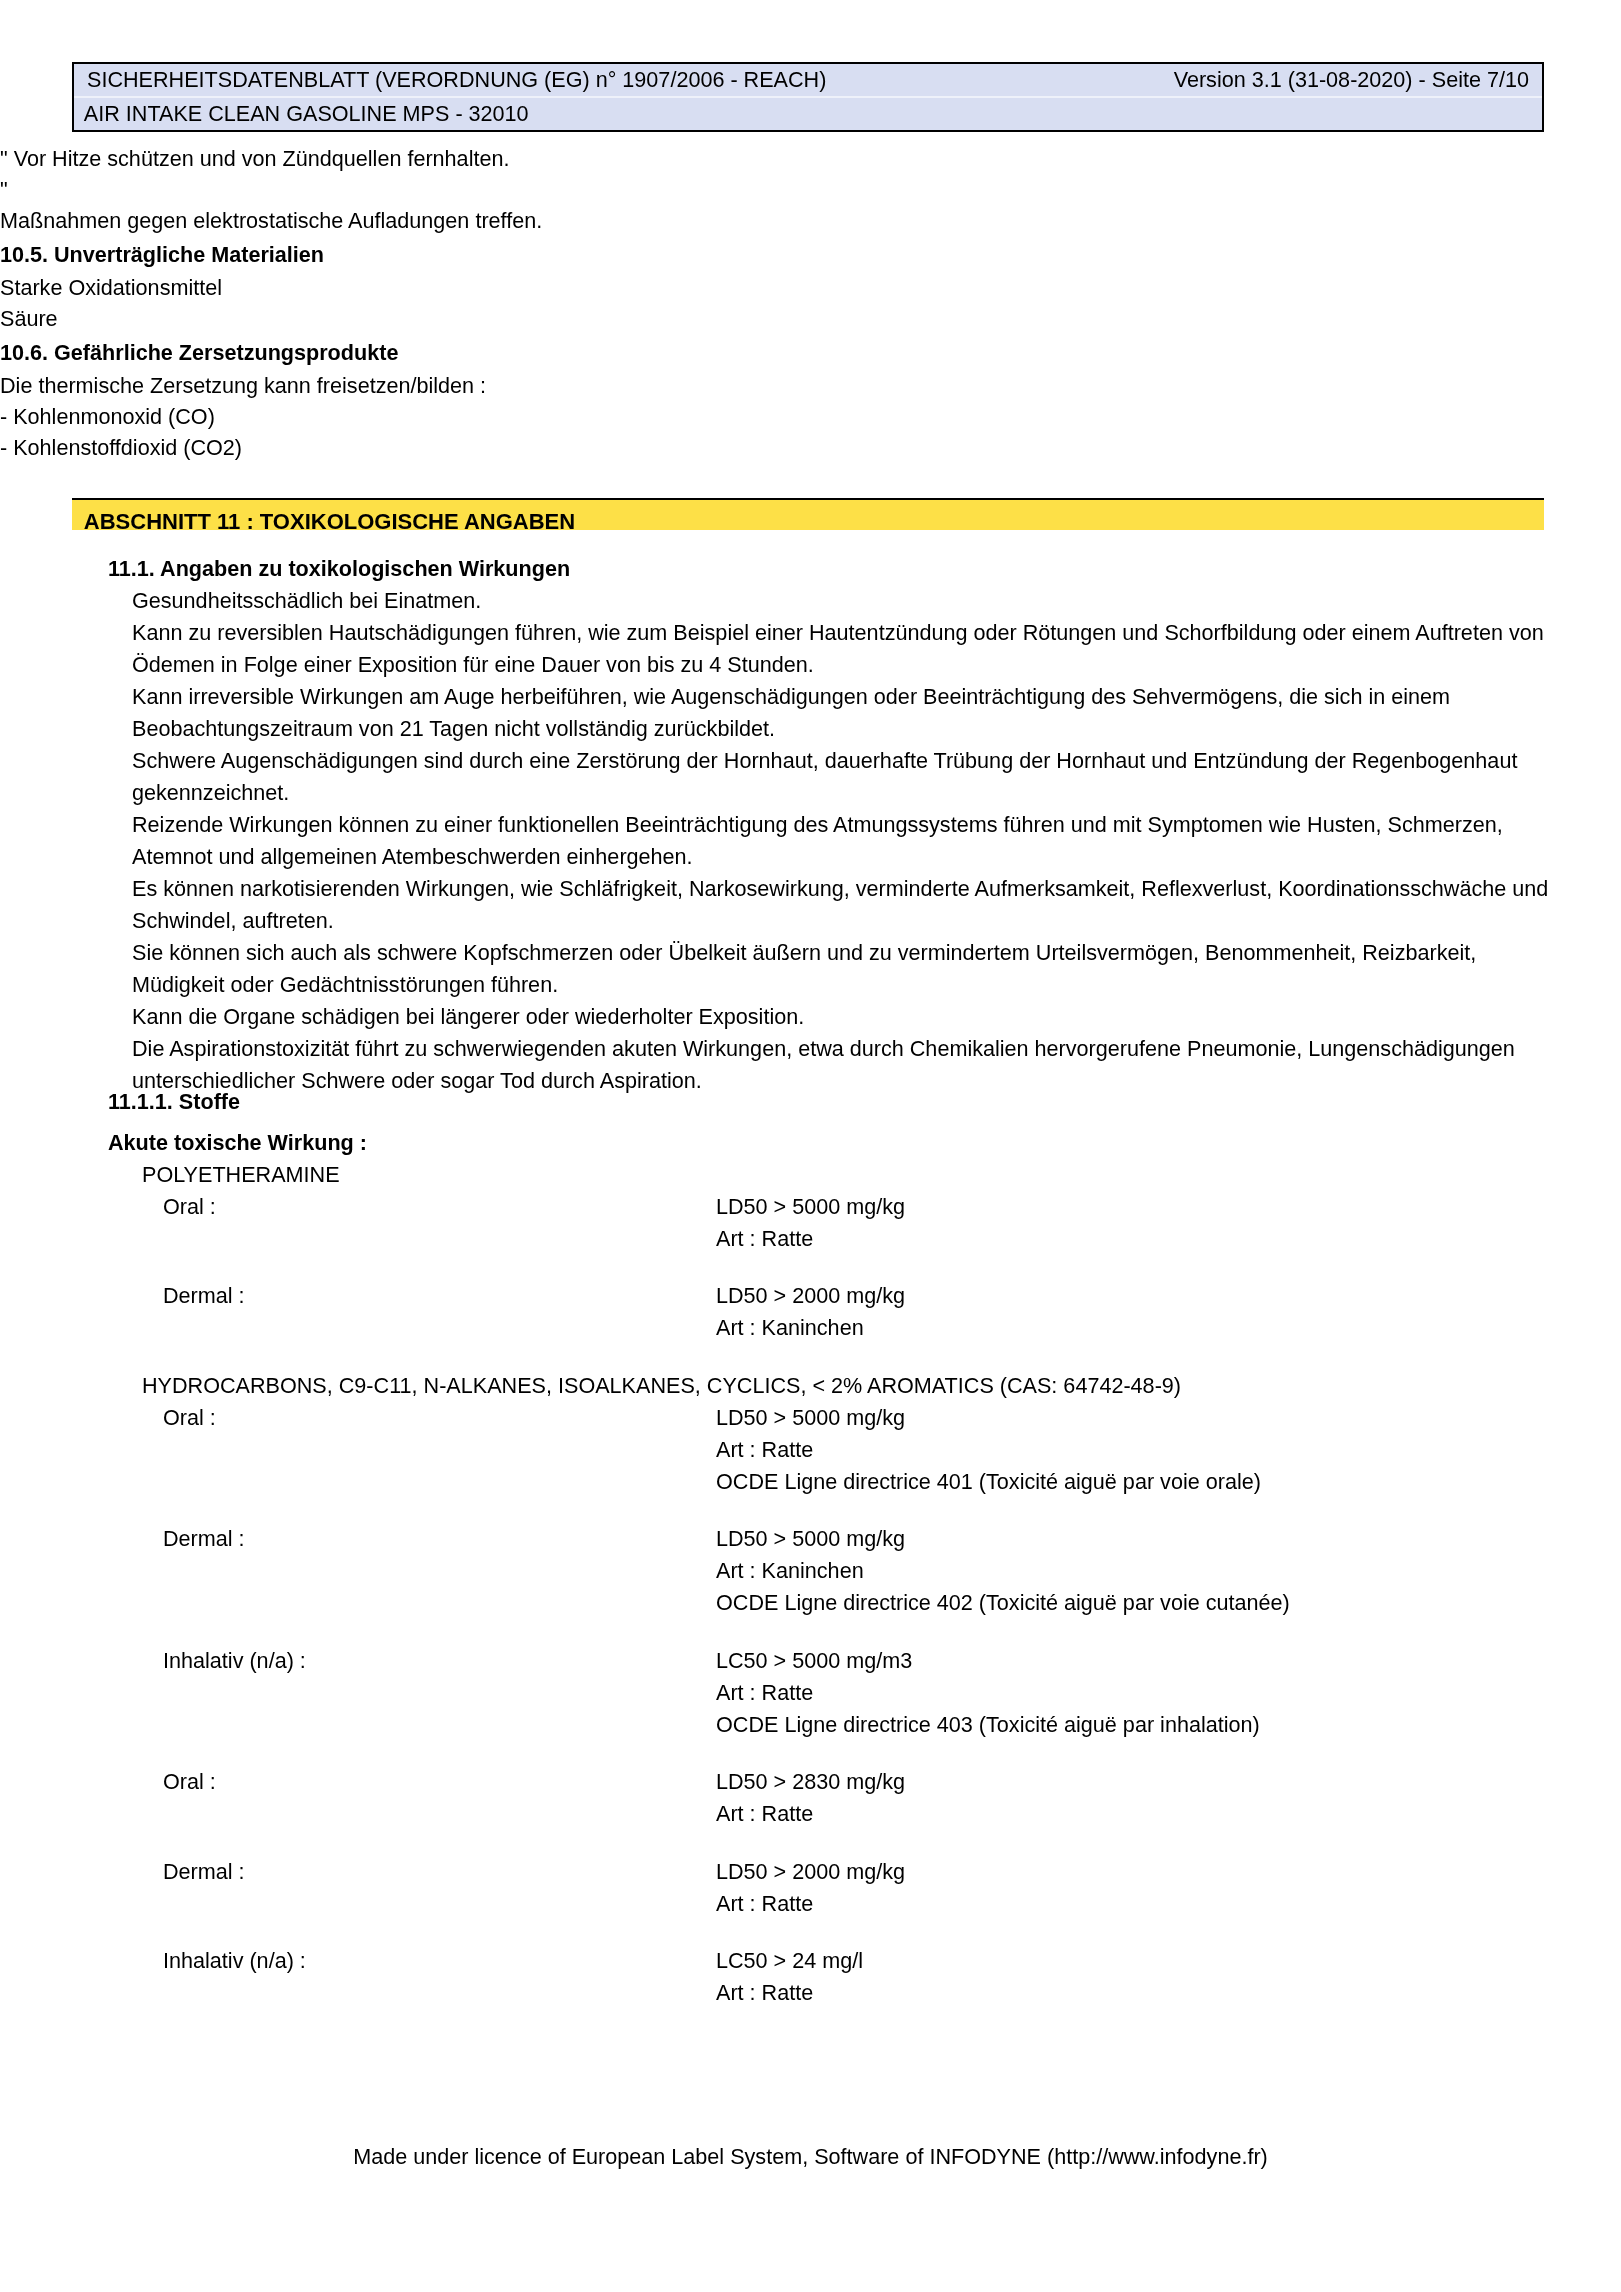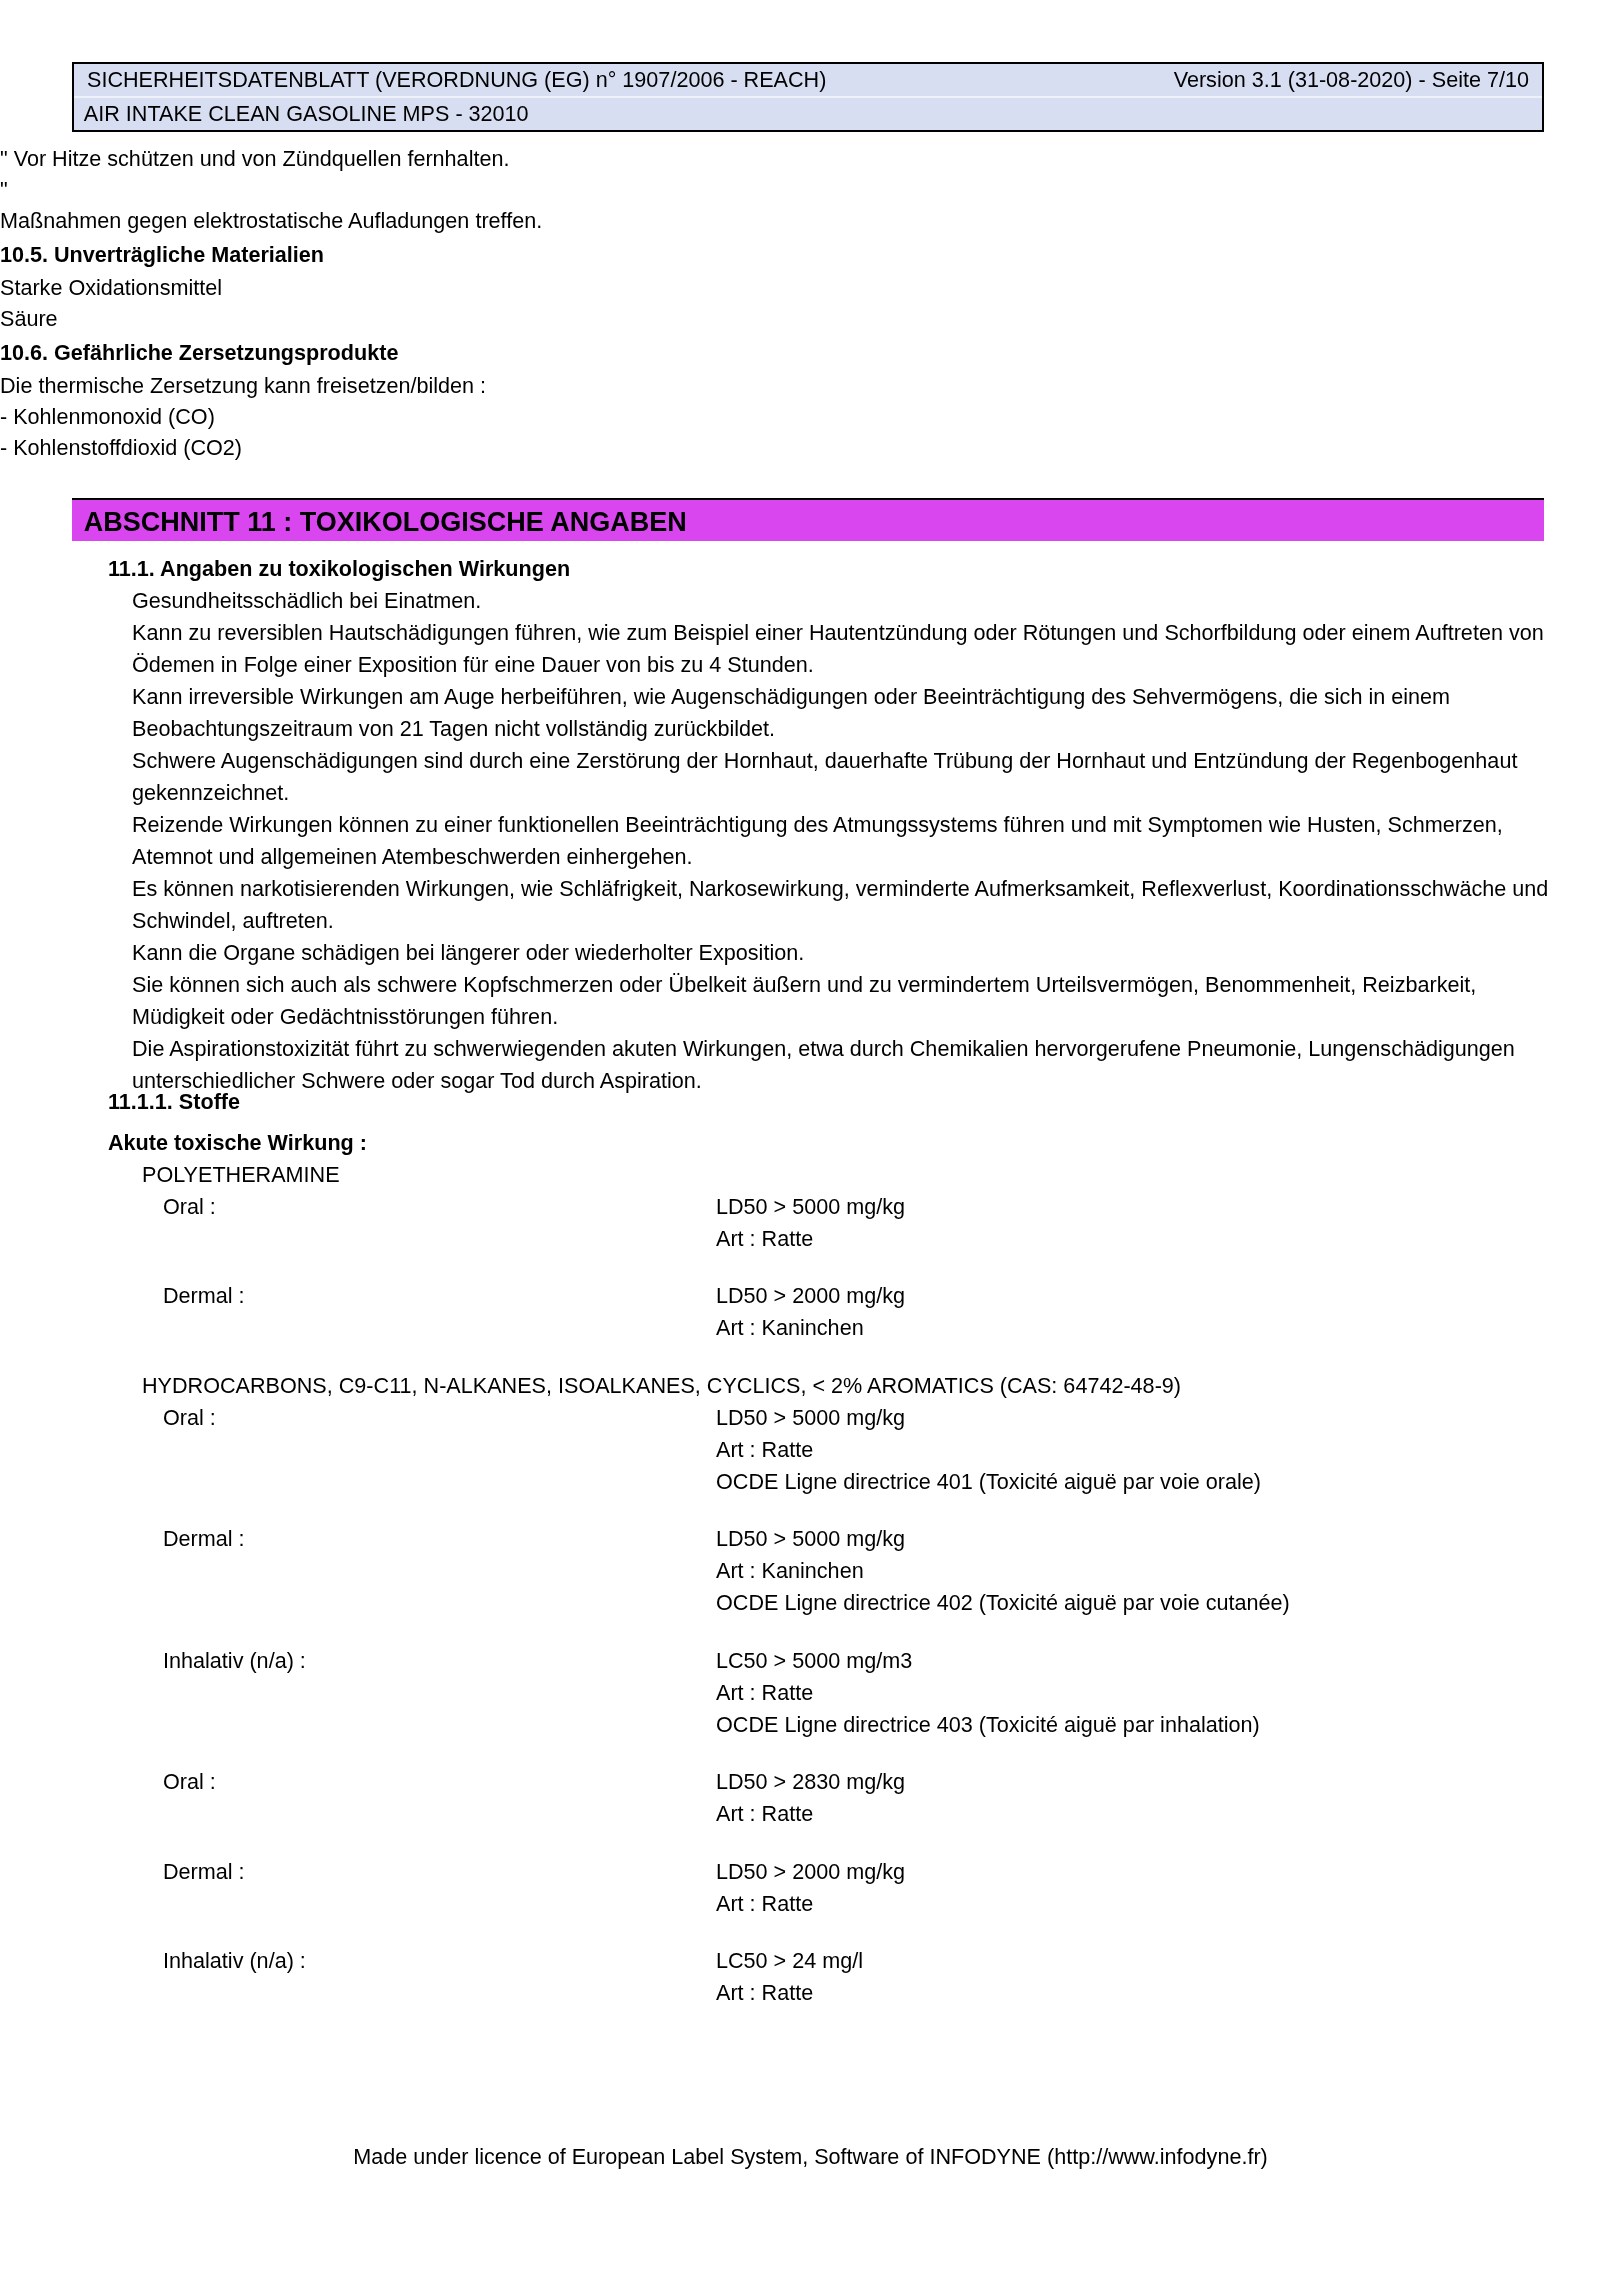--- a/index.html
+++ b/index.html
@@ -45,25 +45,25 @@
   .body-line { margin-left: 132px; }
   .num-heading { margin-left: 108px; font-weight: bold; }
   .sec10 .num-heading { padding-top: 2.9px; padding-bottom: 2px; }
 
   
   .band {
     position: absolute;
     top: 498px; left: 72px;
     width: 1472px;
     box-sizing: border-box;
-    height: 43px;
-    background: #d946ef;
+    height: 32px;
+    background: #fde047;
     border-top: 2.9px solid #000000;
     font-weight: bold;
-    font-size: 27px;
+    font-size: 22px;
     line-height: 44px;
     padding-left: 11.8px;
   }
 
   .h111 {
     position: absolute;
     top: 553px; left: 108px;
     font-weight: bold;
     line-height: 32px;
   }
@@ -134,22 +134,22 @@
 
   <div class="h111">11.1. Angaben zu toxikologischen Wirkungen</div>
 
   <div class="paras">
     <p>Gesundheitsschädlich bei Einatmen.</p>
     <p>Kann zu reversiblen Hautschädigungen führen, wie zum Beispiel einer Hautentzündung oder Rötungen und Schorfbildung oder einem Auftreten von Ödemen in Folge einer Exposition für eine Dauer von bis zu 4 Stunden.</p>
     <p>Kann irreversible Wirkungen am Auge herbeiführen, wie Augenschädigungen oder Beeinträchtigung des Sehvermögens, die sich in einem Beobachtungszeitraum von 21 Tagen nicht vollständig zurückbildet.</p>
     <p>Schwere Augenschädigungen sind durch eine Zerstörung der Hornhaut, dauerhafte Trübung der Hornhaut und Entzündung der Regenbogenhaut gekennzeichnet.</p>
     <p>Reizende Wirkungen können zu einer funktionellen Beeinträchtigung des Atmungssystems führen und mit Symptomen wie Husten, Schmerzen, Atemnot und allgemeinen Atembeschwerden einhergehen.</p>
     <p>Es können narkotisierenden Wirkungen, wie Schläfrigkeit, Narkosewirkung, verminderte Aufmerksamkeit, Reflexverlust, Koordinationsschwäche und Schwindel, auftreten.</p>
+    <p>Sie können sich auch als schwere Kopfschmerzen oder Übelkeit äußern und zu vermindertem Urteilsvermögen, Benommenheit, Reizbarkeit, Müdigkeit oder Gedächtnisstörungen führen.</p>
     <p>Kann die Organe schädigen bei längerer oder wiederholter Exposition.</p>
-    <p>Sie können sich auch als schwere Kopfschmerzen oder Übelkeit äußern und zu vermindertem Urteilsvermögen, Benommenheit, Reizbarkeit, Müdigkeit oder Gedächtnisstörungen führen.</p>
     <p>Die Aspirationstoxizität führt zu schwerwiegenden akuten Wirkungen, etwa durch Chemikalien hervorgerufene Pneumonie, Lungenschädigungen unterschiedlicher Schwere oder sogar Tod durch Aspiration.</p>
   </div>
 
   <div class="toxblock">
     <p class="h1111">11.1.1. Stoffe</p>
     <p class="acute">Akute toxische Wirkung :</p>
 
     <div class="substances">
 
       <div class="substance">

